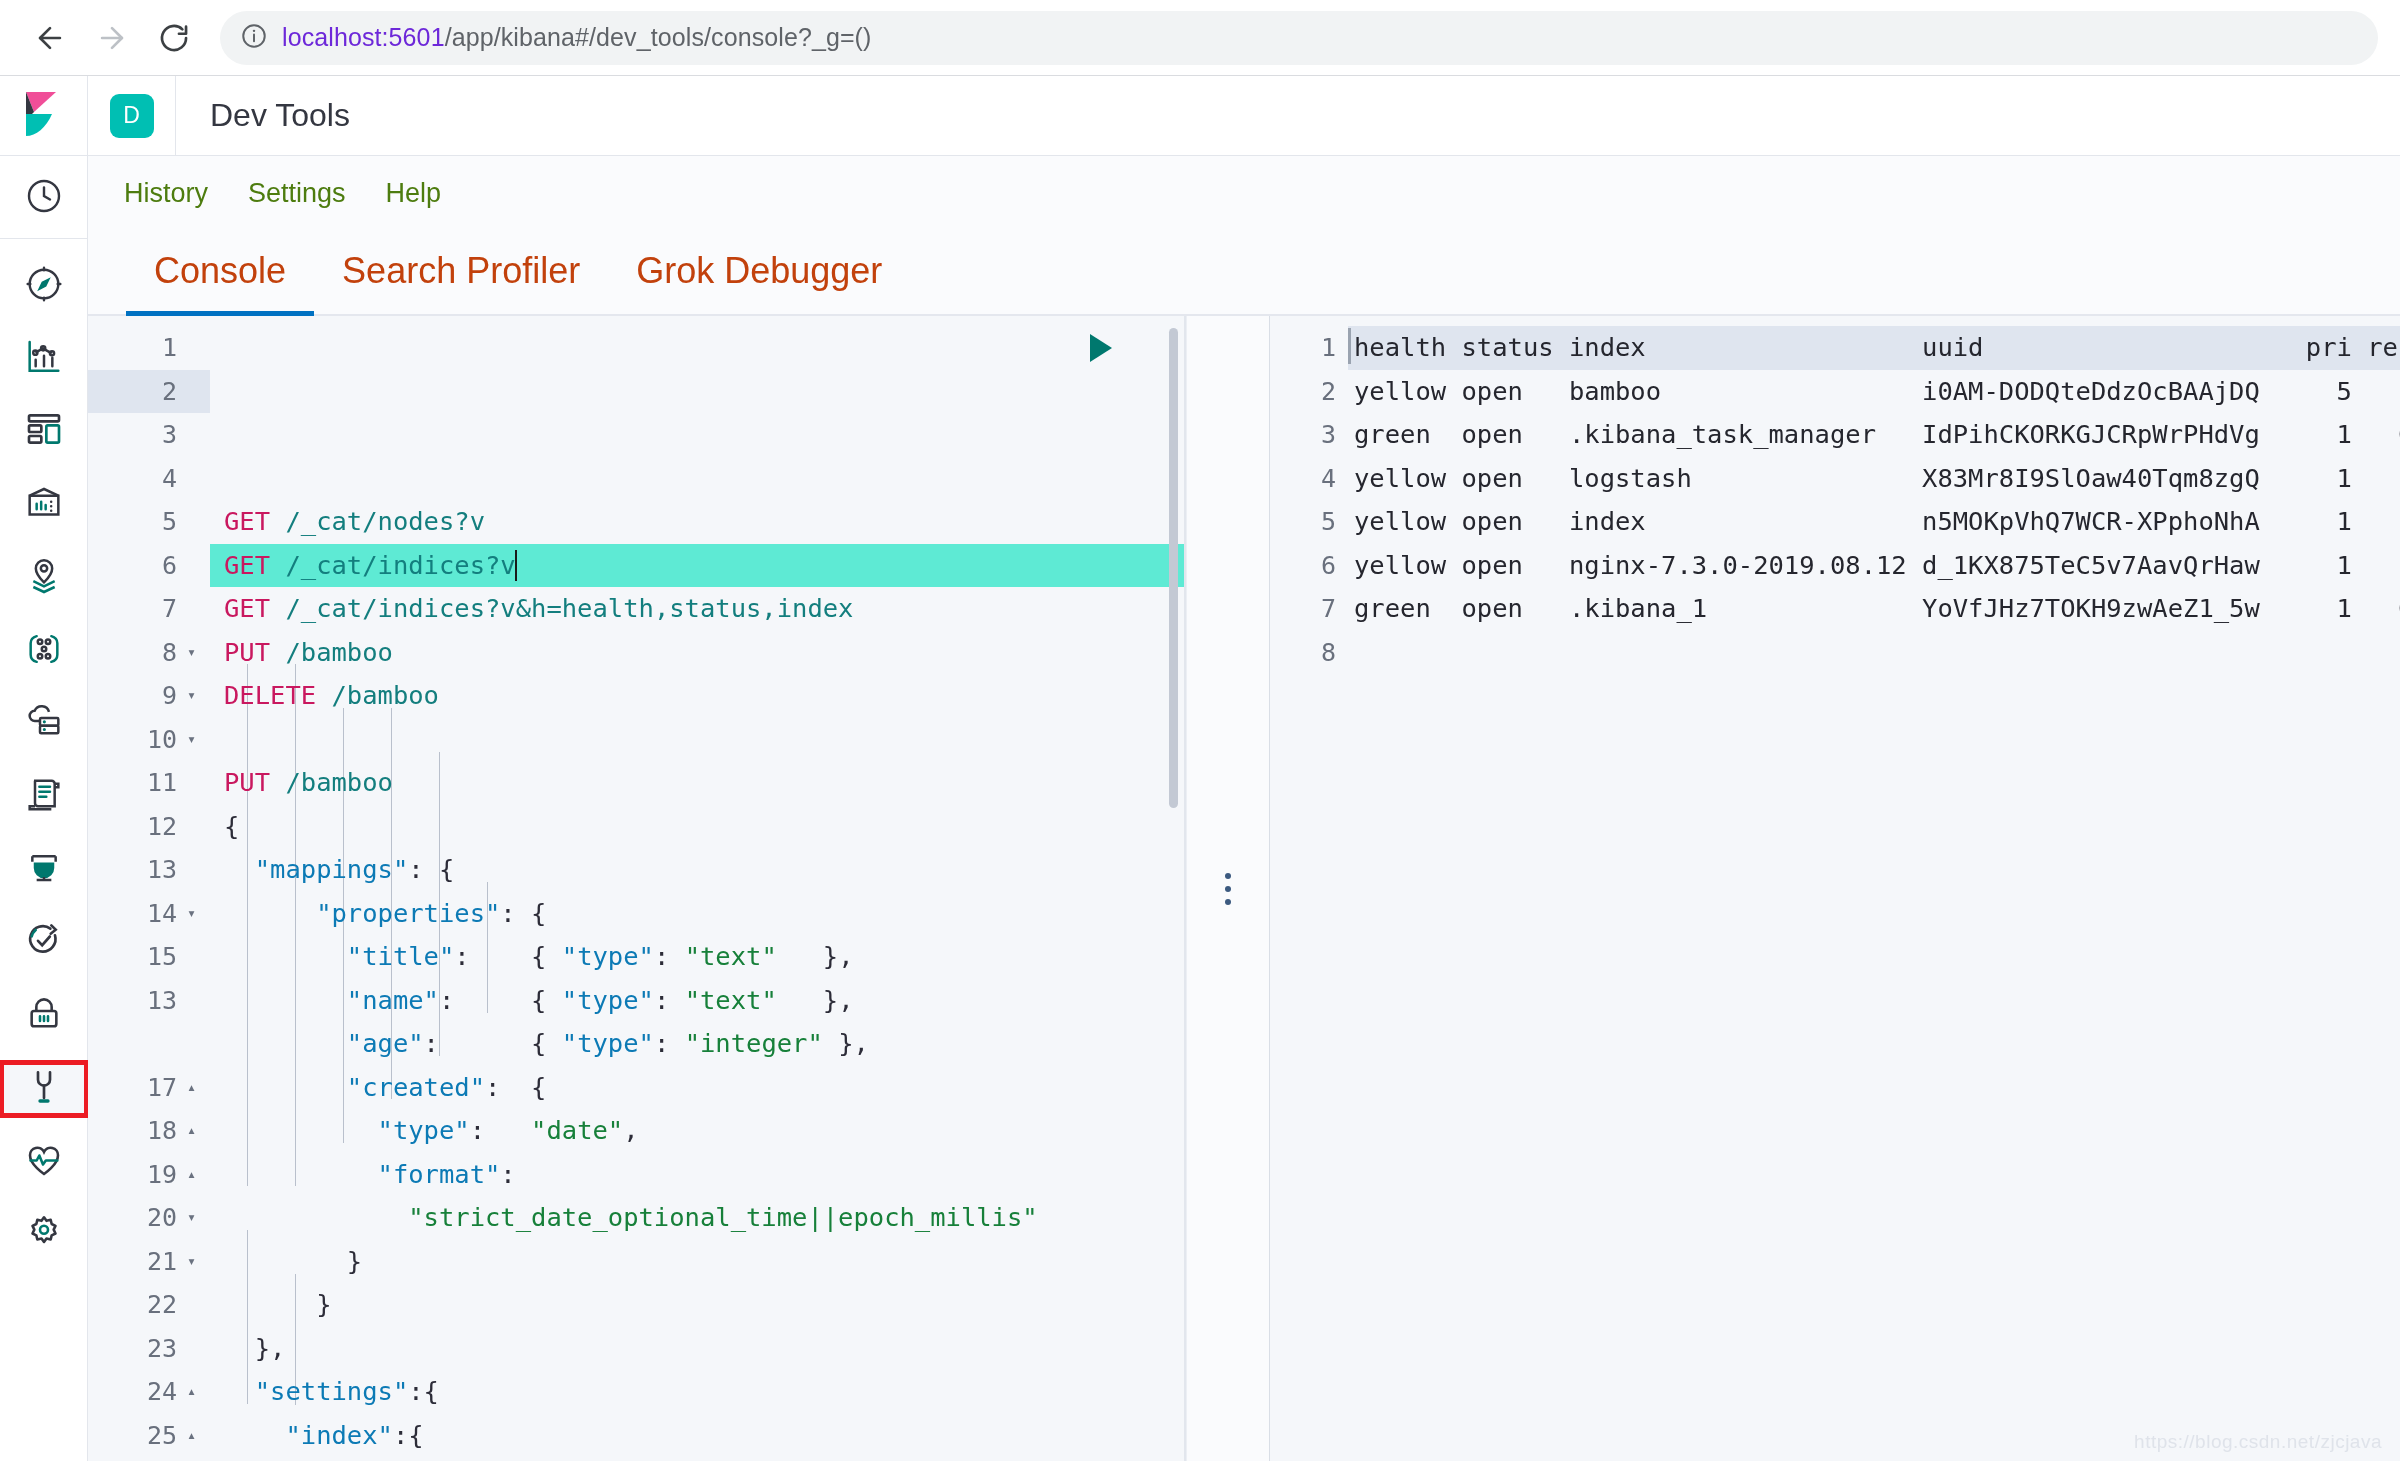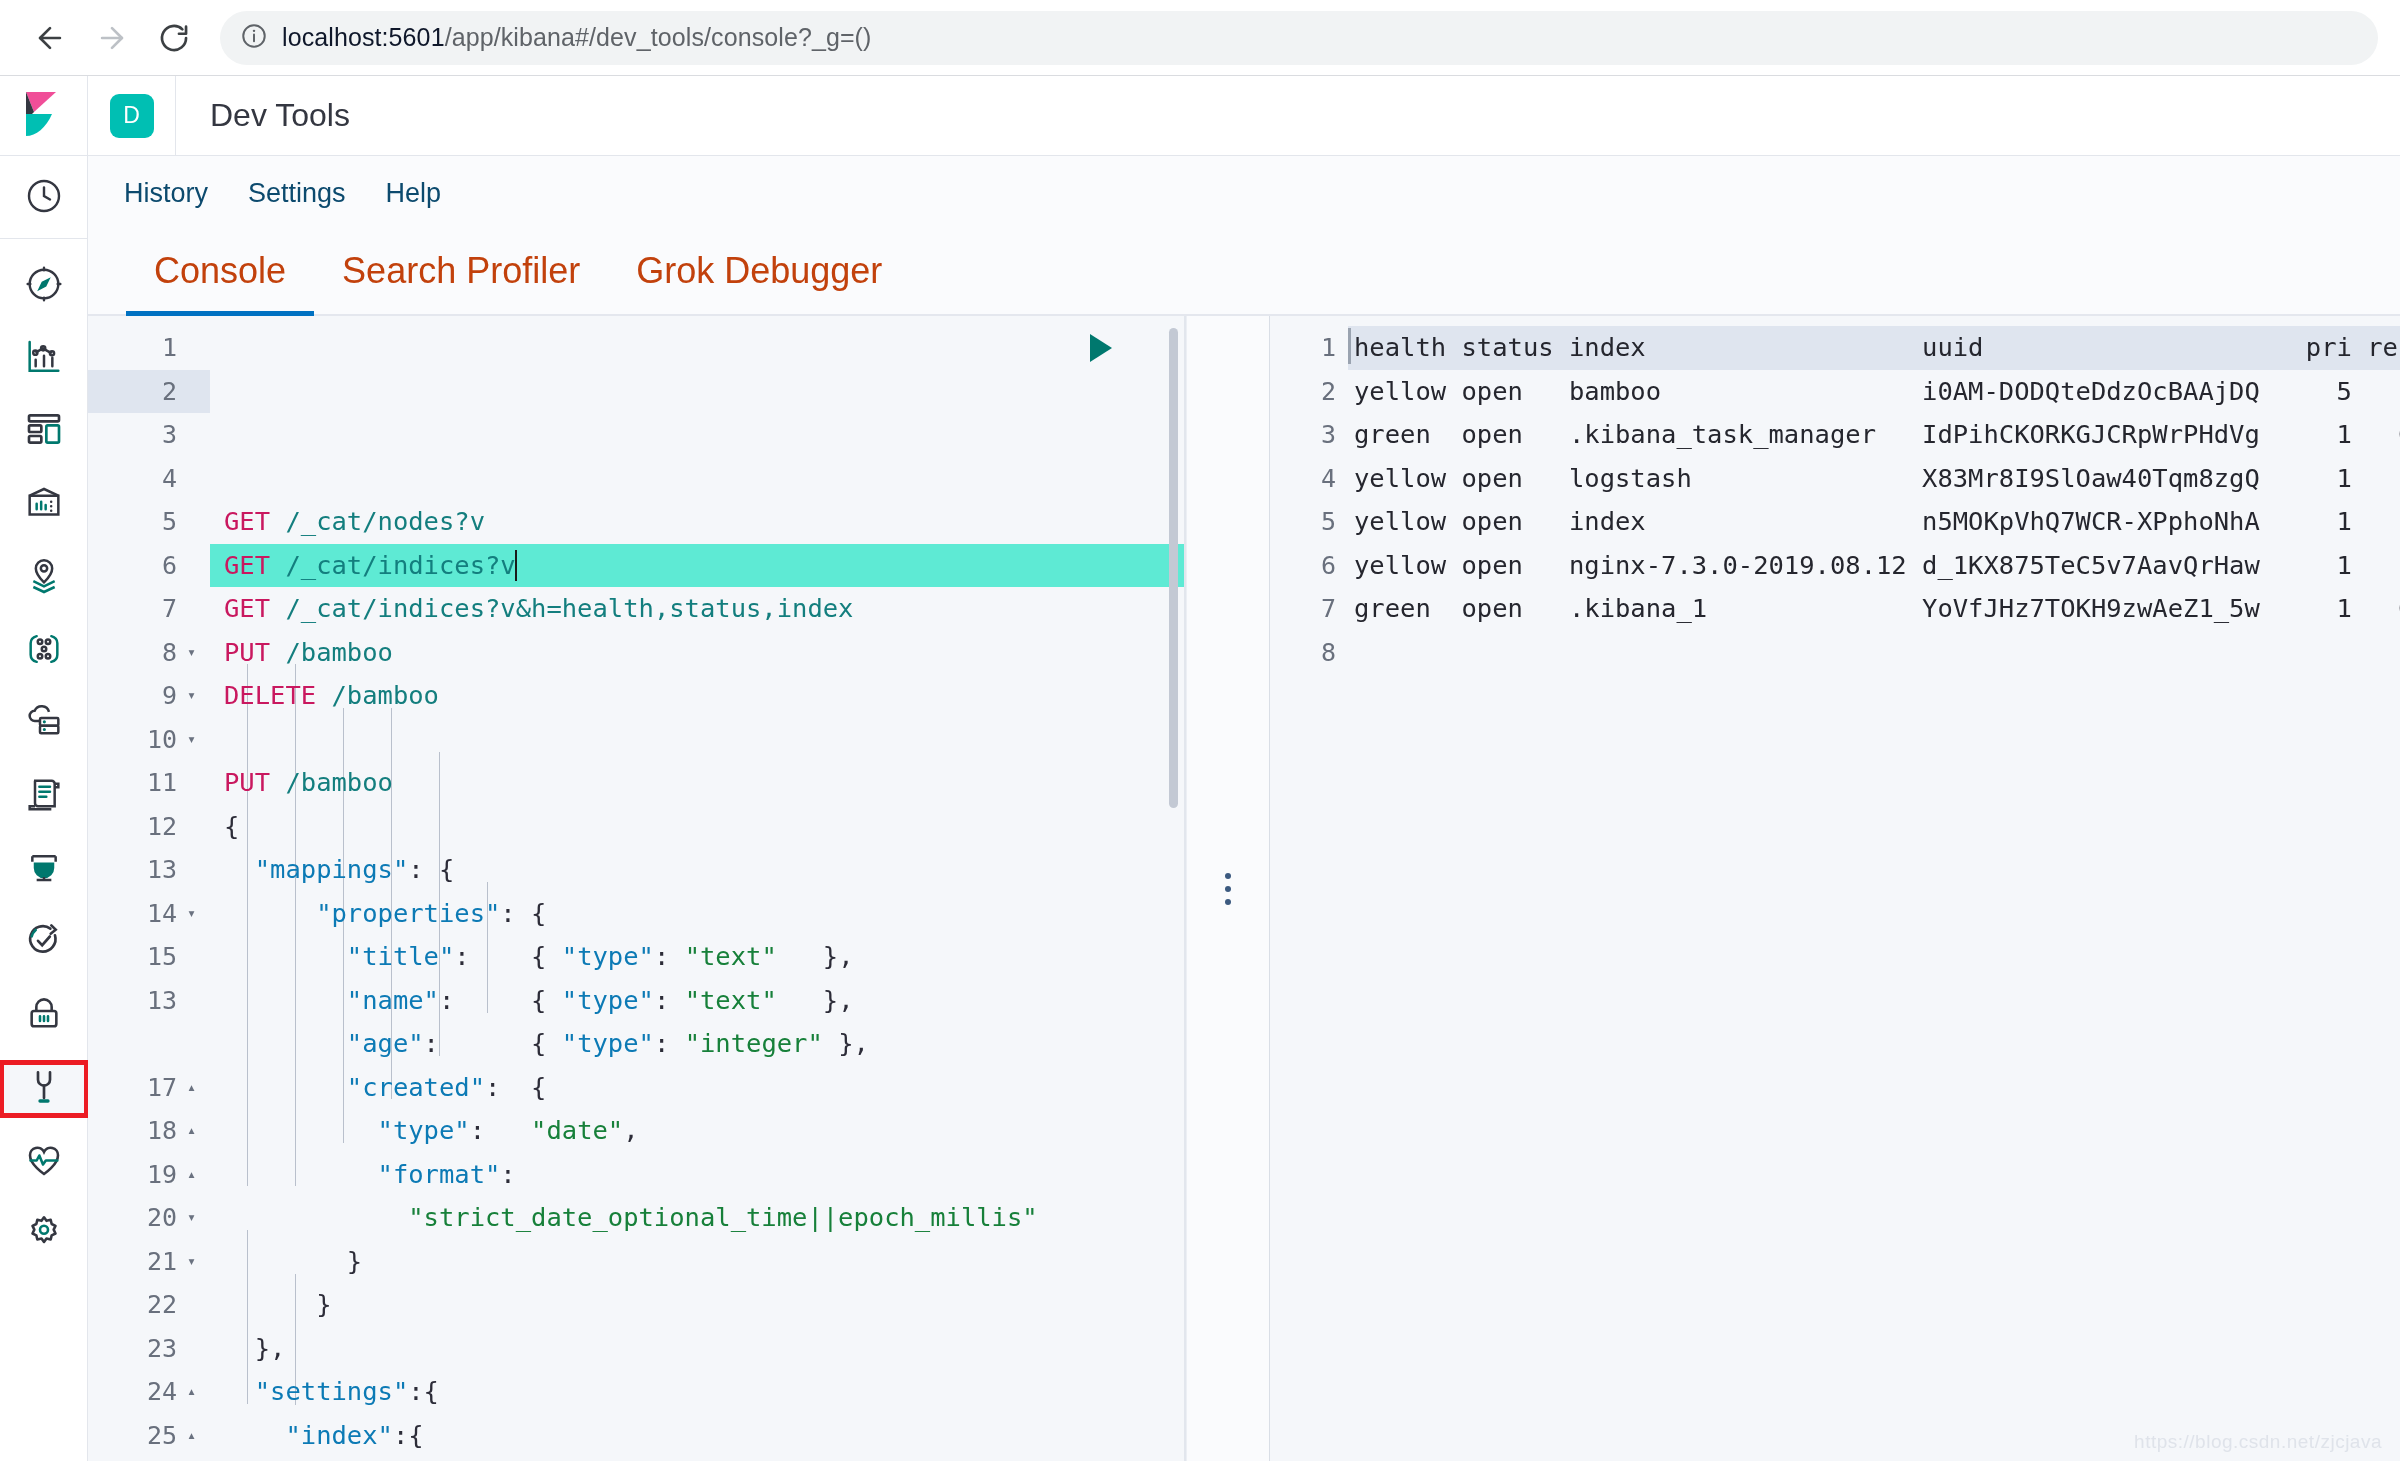--- a/index.html
+++ b/index.html
@@ -38,21 +38,21 @@
     gap: 14px;
     margin-left: 12px;
   }
   .omnibox .info-ic { flex: 0 0 auto; }
   .url-text {
     font-size: 25px;
     color: #5f6368;
     letter-spacing: 0.1px;
     white-space: nowrap;
   }
-  .url-text .host { color: #0f172a; text-align: center; }
+  .url-text .host { color: #6d28d9; text-align: center; }
 
   
   .kb-header {
     height: 80px;
     display: flex;
     align-items: stretch;
     background: #fff;
     border-bottom: 1px solid #e3e6ec;
   }
   .kb-logo-cell {
@@ -129,21 +129,21 @@
     height: 74px;
     background: #fafbfd;
     display: flex;
     align-items: center;
     padding-left: 36px;
     gap: 40px;
     flex: 0 0 auto;
   }
   .top-nav a {
     font-size: 27px;
-    color: #0c4a6e;
+    color: #4d7c0f;
     text-decoration: none;
     white-space: nowrap;
   }
   .tabbar {
     height: 86px;
     background: #fafbfd;
     display: flex;
     align-items: flex-end;
     padding-left: 38px;
     gap: 0;

